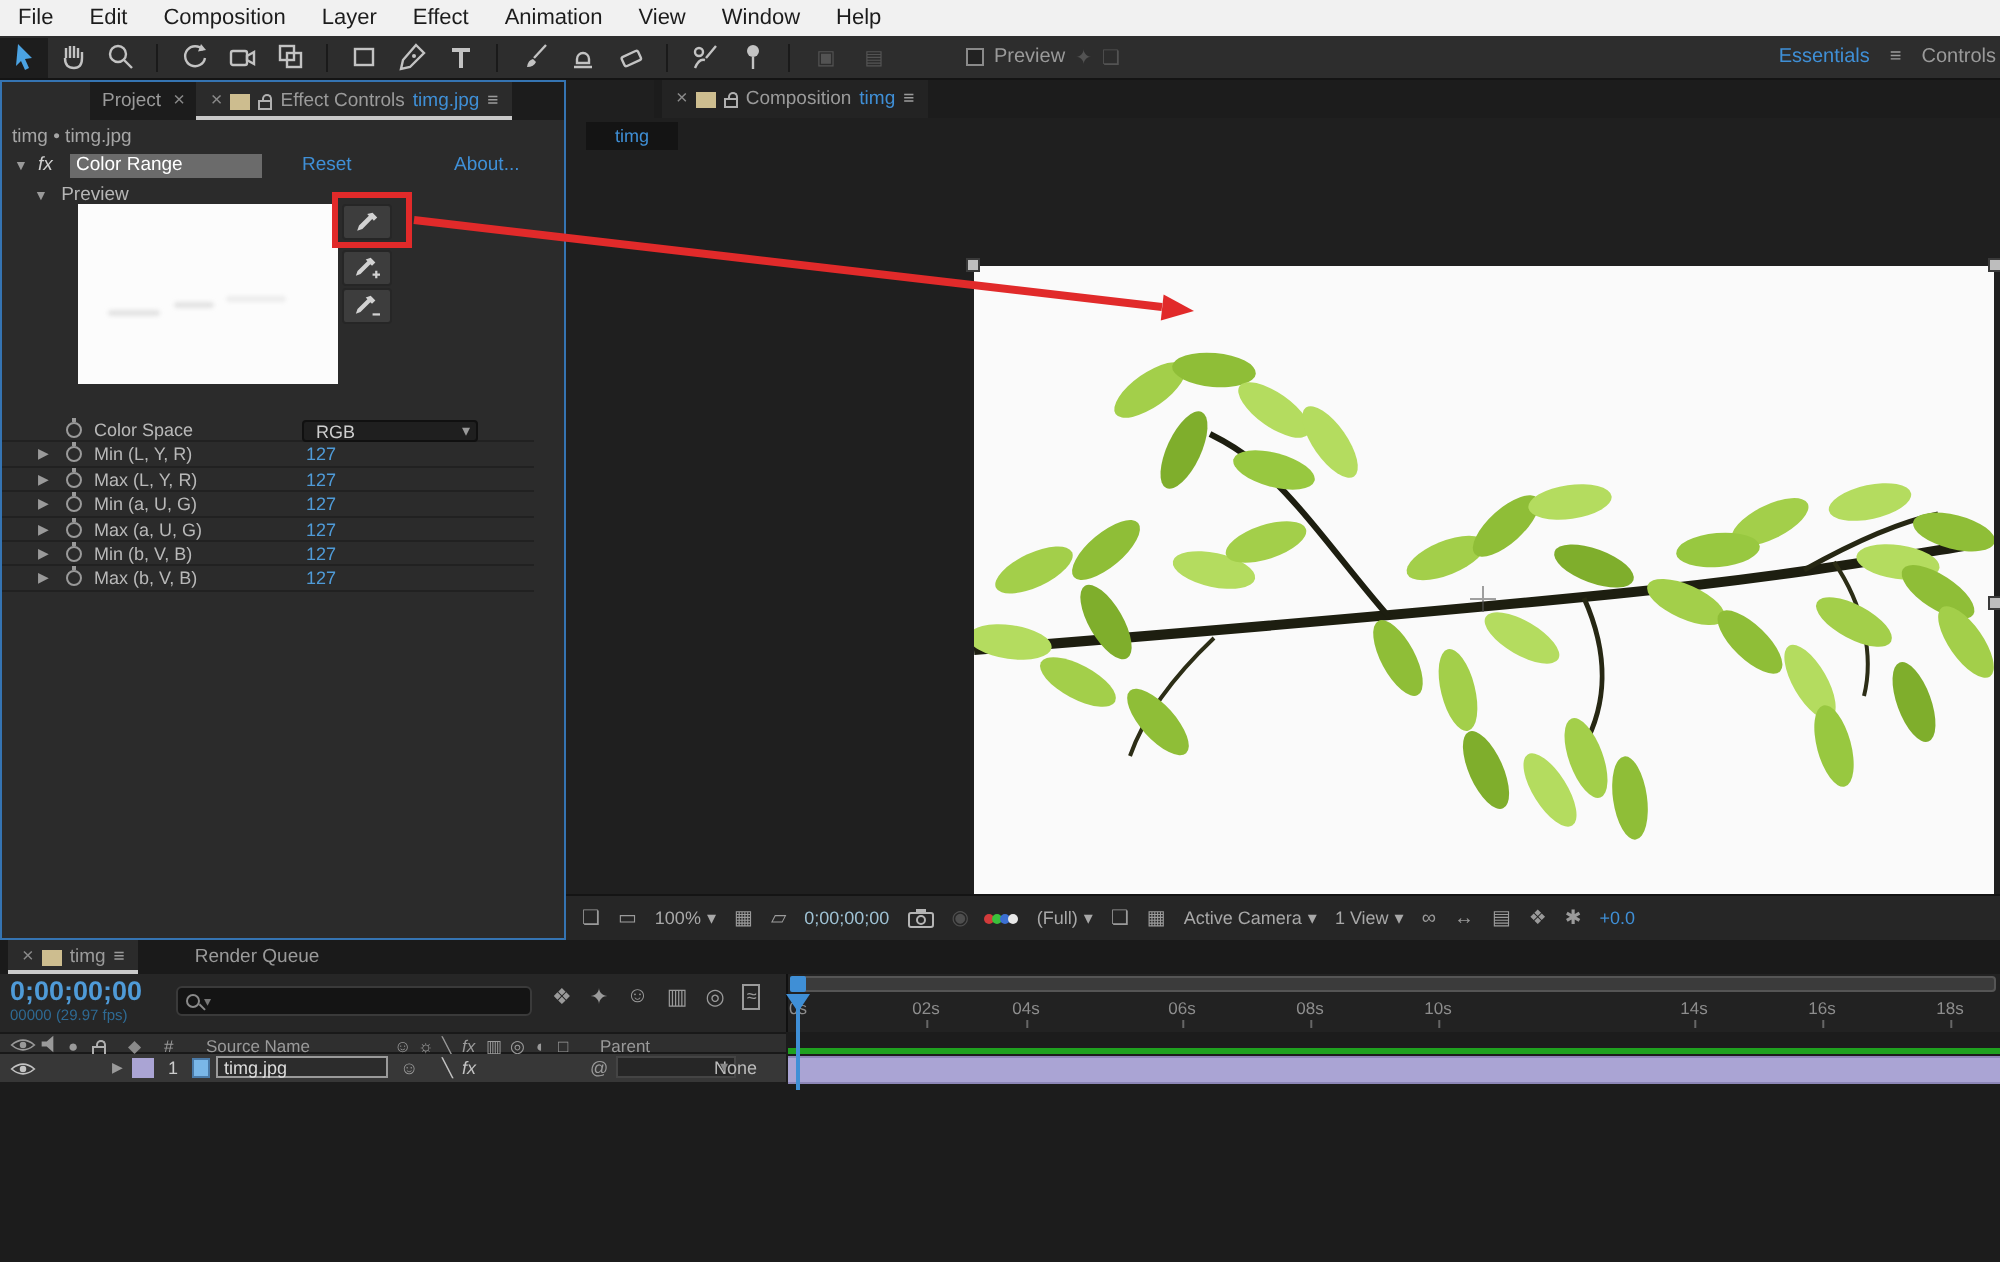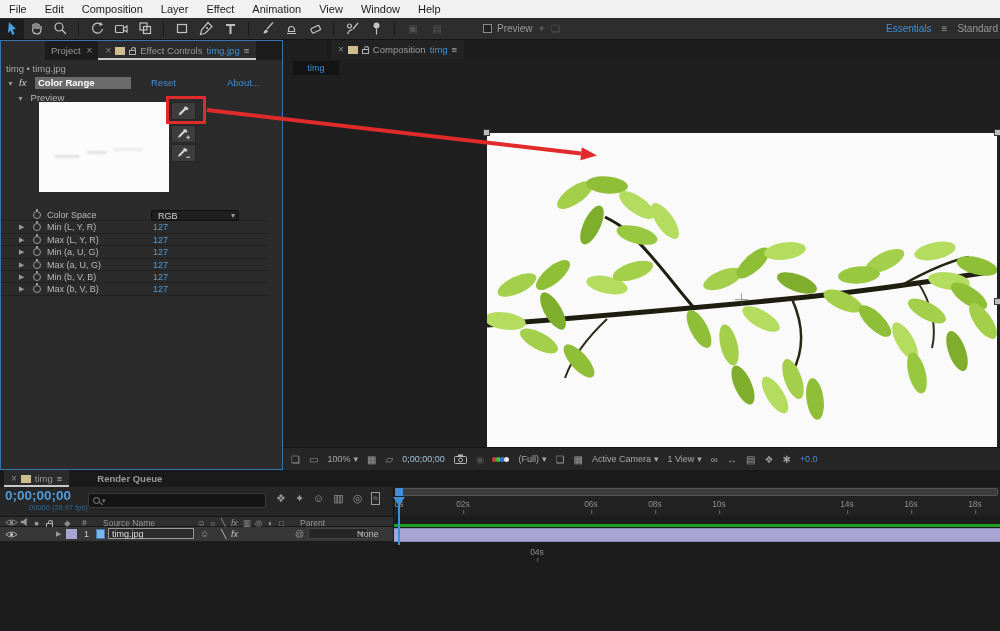--- a/index.html
+++ b/index.html
@@ -41,21 +41,21 @@
   .panel-sq { width:10px; height:8px; background:#cdbd8f; display:inline-block; }
   .lock { width:7px; height:5px; border:1px solid #b0b0b0; position:relative; display:inline-block; margin-top:3px;}
   .lock:before { content:""; position:absolute; left:1px; top:-4px; width:3px; height:3px;
     border:1px solid #b0b0b0; border-bottom:none; border-radius:3px 3px 0 0; }
   .xicon { color:#8a8a8a; font-size:10px; }
   .hamb { color:#9a9a9a; }
 
   #breadcrumb { position:absolute; left:5px; top:22px; color:#a5a5a5; font-size:9.5px; }
   #fxrow { position:absolute; left:0; top:36px; right:0; height:13px; font-size:9.5px; }
   #fxname { position:absolute; left:34px; top:0; width:96px; background:#6b6b6b; color:#fff;
-    font-weight:bold; padding:0 3px; height:12px; line-height:12px; }
+    font-weight:normal; padding:0 3px; height:12px; line-height:12px; }
   .tri { color:#9a9a9a; font-size:7px; }
   #previewrow { position:absolute; left:16px; top:51px; font-size:9.5px; color:#b5b5b5; }
   #thumb { position:absolute; left:38px; top:61px; width:130px; height:90px; background:#fcfcfc; }
   .smudge { position:absolute; background:#c9c9c9; opacity:.5; filter:blur(1px); height:3px; border-radius:2px; }
   .dropper-btn { position:absolute; left:170px; width:25px; height:18px; background:#3d3d3d;
     border:1px solid #262626; border-radius:2px; display:flex; align-items:center; justify-content:center; }
   .dropper-btn svg { width:13px; height:13px; }
 
   .prop-rows { position:absolute; left:0; top:168px; width:266px; }
   .prop-row { position:relative; height:12.4px; border-bottom:1px solid rgba(0,0,0,.22);
@@ -90,21 +90,21 @@
   .tc-green { color:#9fc2d4; }
   .chan { display:inline-flex; }
   .chan i { width:5px; height:5px; border-radius:50%; display:inline-block; margin-left:-1px; }
 
   
   #timeline { position:absolute; top:470px; left:0; width:1000px; height:161px; background:#1c1c1c; }
   #tl-tabs { position:absolute; top:0; left:0; right:0; height:17px; background:#1a1a1a;
     display:flex; align-items:center; font-size:9.5px; color:#9a9a9a; }
   #tl-toolbar { position:absolute; top:17px; left:0; width:393px; height:29px; background:#262626; }
   #tl-tc { position:absolute; left:5px; top:1px; color:#4f9bd8; font-weight:bold; font-size:13.5px; }
-  #tl-fps { position:absolute; left:5px; top:16px; color:#2e6a93; font-size:7.5px;margin-left:24px; }
+  #tl-fps { position:absolute; left:5px; top:16px; color:#2e6a93; font-size:7.5px; }
   #tl-search { position:absolute; left:88px; top:6px; width:178px; height:15px; background:#141414;
     border:1px solid #3a3a3a; border-radius:3px; display:flex; align-items:center; gap:2px; padding:0 4px; }
   .mag { width:7px; height:7px; border:1.3px solid #8a8a8a; border-radius:50%; position:relative; }
   .mag:after { content:""; position:absolute; left:5px; top:5px; width:4px; height:1.3px;
     background:#8a8a8a; transform:rotate(45deg); }
   #tl-icons { position:absolute; left:276px; top:5px; display:flex; gap:9px; color:#9a9a9a; font-size:11px; }
   #ruler-zone { position:absolute; left:393px; top:17px; right:0; height:29px; background:#222; border-left:1px solid #101010; }
   #workarea { position:absolute; left:2px; right:2px; top:1px; height:8px; background:#3b3b3b;
     border:1px solid #555; border-radius:2px; }
   #ruler { position:absolute; left:0; right:0; top:10px; height:19px; }
@@ -244,21 +244,21 @@
       </div>
     <div class="snapgroup">
       <span class="checkbox"></span>
       <span>Preview</span>
       <span class="st-ic dim">✦</span>
       <span class="st-ic dim">❏</span>
     </div>
     <div id="tb-right">
       <span class="blue">Essentials</span>
       <span class="blue hamb">≡</span>
-      <span>Standard</span>
+      <span>Controls</span>
     </div>
   </div>
 
   <div id="main">
 
     <div id="left-panel">
       <div class="tabbar">
         <span style="padding:0 6px;">Project</span>
         <span class="xicon">×</span>
         <div class="tab-active" style="margin-left:6px;">
@@ -479,21 +479,21 @@
 
   <div id="timeline">
     <div id="tl-tabs">
       <div class="tab-active" style="margin-left:4px;height:17px;">
         <span class="xicon">×</span>
         <span class="panel-sq"></span>
         <span>timg</span>
         <span class="hamb">≡</span>
         <span class="tab-underline"></span>
       </div>
-      <span style="margin-left:28px;font-weight:bold;">Render Queue</span>
+      <span style="margin-left:28px;">Render Queue</span>
     </div>
 
     <div id="tl-toolbar">
       <span id="tl-tc">0;00;00;00</span>
       <span id="tl-fps">00000 (29.97 fps)</span>
       <div id="tl-search">
         <span class="mag"></span>
         <span style="color:#777;font-size:7px;">▾</span>
       </div>
       <div id="tl-icons">
@@ -504,21 +504,21 @@
         <span>◎</span>
         <span style="border:1px solid #9a9a9a;padding:0 1px;font-size:9px;">≈</span>
       </div>
     </div>
 
     <div id="ruler-zone">
       <div id="workarea"></div>
       <div id="ruler">
         <span class="rtick" style="left:5px;">0s</span>
         <span class="rtick" style="left:69px;">02s</span>
-        <span class="rtick" style="left:143px;margin-top:48px;">04s</span>
+        <span class="rtick" style="left:119px;">04s</span>
         <span class="rtick" style="left:197px;">06s</span>
         <span class="rtick" style="left:261px;">08s</span>
         <span class="rtick" style="left:325px;">10s</span>
         <span class="rtick" style="left:389px;margin-top:28px;">12s</span>
         <span class="rtick" style="left:453px;">14s</span>
         <span class="rtick" style="left:517px;">16s</span>
         <span class="rtick" style="left:581px;">18s</span>
       </div>
     </div>
 

